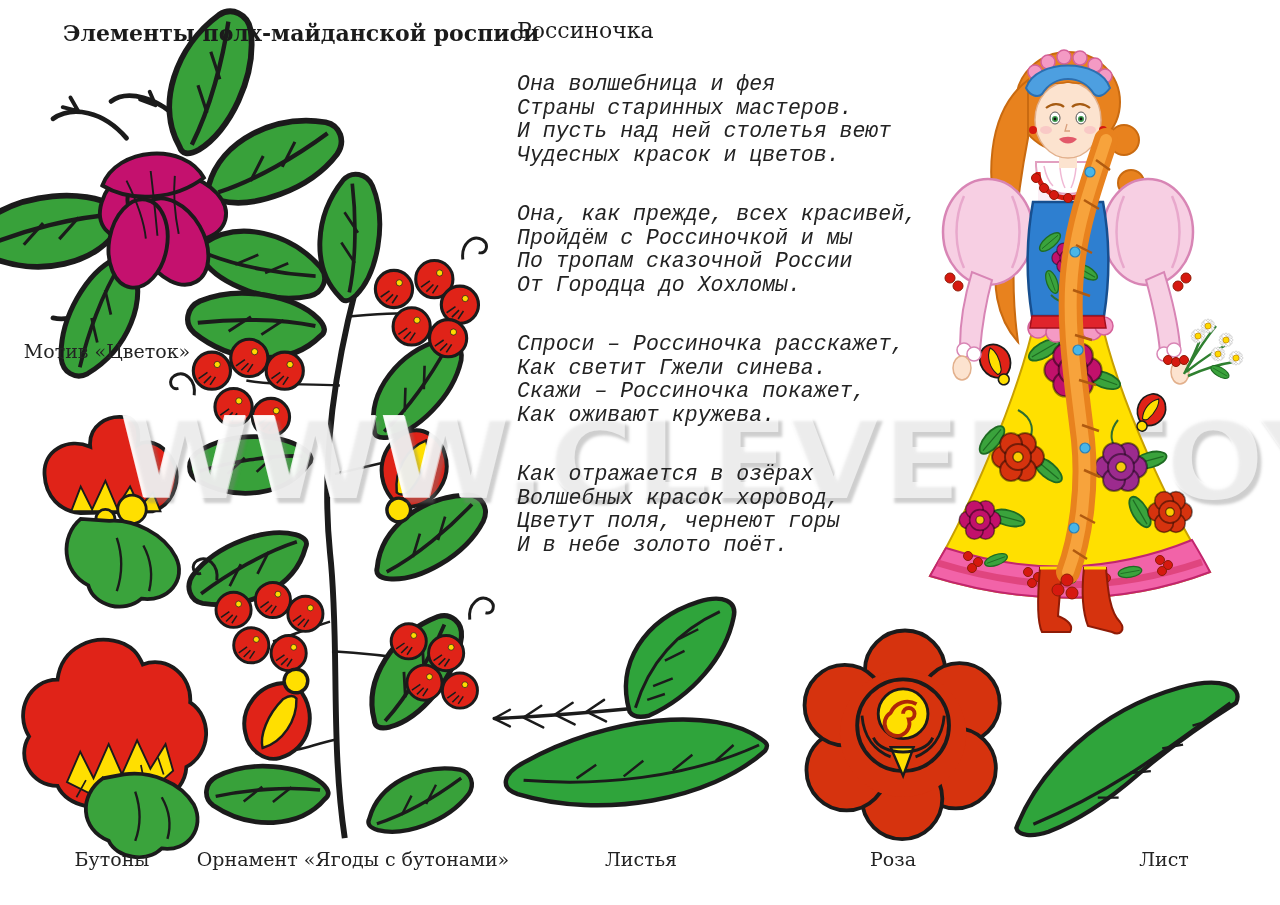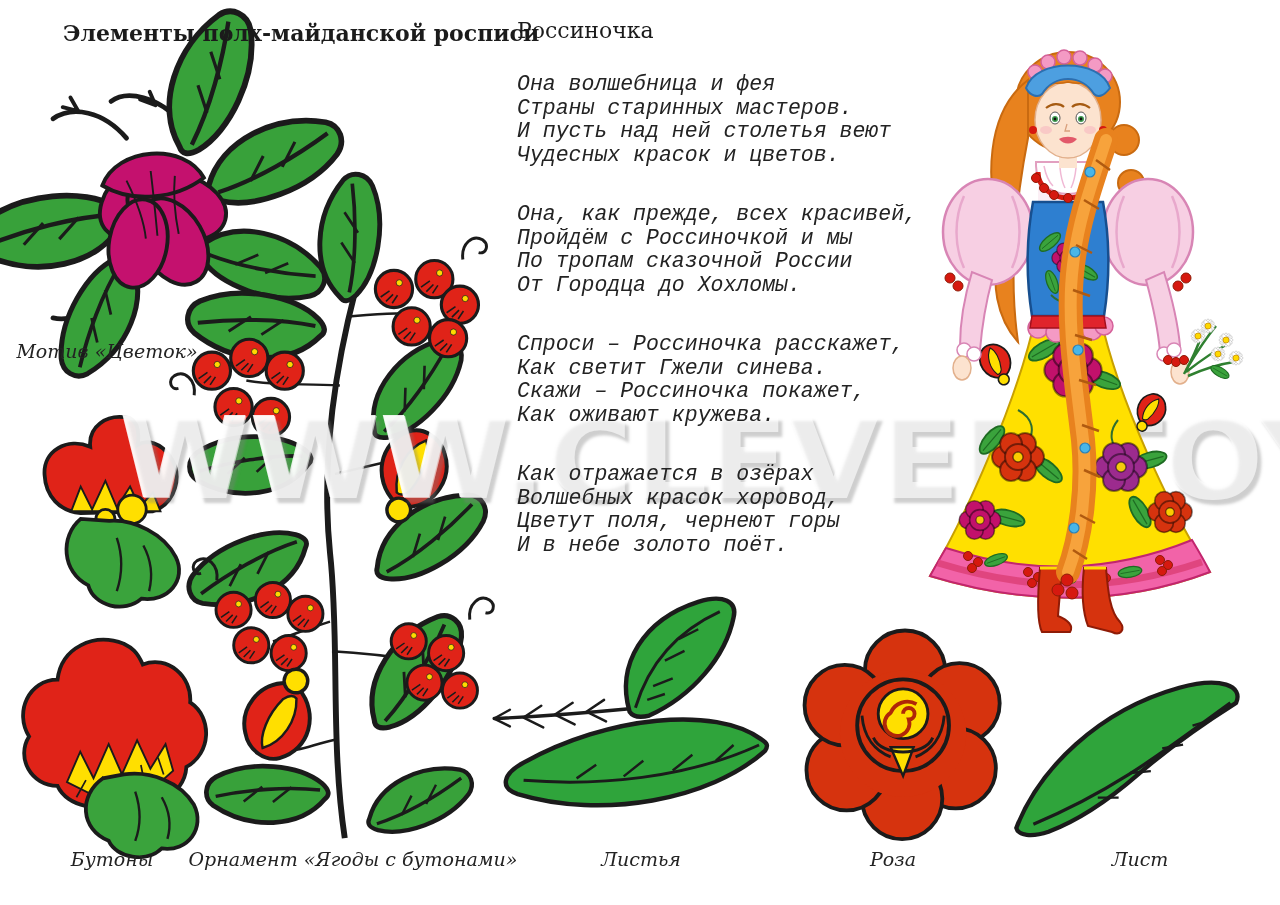--- a/index.html
+++ b/index.html
@@ -4,21 +4,21 @@
 <style>
   html,body{margin:0;padding:0;}
   body{width:1280px;height:905px;background:#ffffff;position:relative;overflow:hidden;
        font-family:"DejaVu Serif","Liberation Serif",serif;}
   .abs{position:absolute;}
   .page-title{left:63px;top:20px;font-size:22px;font-weight:bold;color:#1b1b1b;z-index:3;}
   .poem{left:517px;top:18px;z-index:3;}
   .poem-title{font-size:22px;font-weight:normal;color:#1b1b1b;margin-bottom:30px;}
   .stanza{margin-bottom:36px;}
   .poem-line{font-size:21.5px;line-height:23.5px;font-style:italic;color:#232323;white-space:nowrap;font-family:Liberation Mono, monospace;}
-  .caption{font-size:19px;color:#232323;transform:translateX(-50%);white-space:nowrap;z-index:3;font-style:italic;}
+  .caption{font-size:19px;color:#232323;transform:translateX(-50%);white-space:nowrap;z-index:3;}
   .watermark{left:120px;top:390px;z-index:2;font-family:"DejaVu Sans","Liberation Sans",sans-serif;
      font-weight:900;font-size:118px;letter-spacing:0px;white-space:nowrap;
      color:rgba(255,255,255,0.62);
      text-shadow:4px 5px 3px rgba(125,125,125,0.38),-1px -1px 0 rgba(255,255,255,0.9);
      transform:scaleY(0.95);pointer-events:none;}
   svg{overflow:visible;}
   .art{z-index:1;}
   .girl{z-index:4;}
 </style>
 </head>
@@ -201,21 +201,21 @@
   <path d="M113,103 a6,6 0 1,1 6,6 a13,13 0 1,1 -19,-7 a19,19 0 0,1 27,-9" fill="none" stroke="#B02708" stroke-width="4"></path>
   <path d="M82,128 C90,148 136,148 144,128 M70,105 C72,128 84,142 100,148 M156,105 C154,128 142,142 126,148" fill="none" stroke="#1b1b1b" stroke-width="3"></path>
 </svg>
 <div class="abs caption" style="left:893px;top:848px;">Роза</div>
 
 <svg class="abs art" style="left:1005px;top:665px;" width="250" height="180" viewBox="0 0 260 190">
   <path d="M10,172 C34,110 96,48 182,24 C226,12 250,22 242,40 C204,64 168,90 138,116 C108,142 76,164 44,176 C26,182 12,180 10,172 Z" fill="#2FA43B" stroke="#1b1b1b" stroke-width="4.5"></path>
   <path d="M236,40 C180,80 120,130 28,168" fill="none" stroke="#1b1b1b" stroke-width="3.5"></path>
   <path d="M96,140 L118,140 M130,114 L152,112 M164,88 L186,84 M196,64 L216,58" stroke="#1b1b1b" stroke-width="2.5" fill="none"></path>
 </svg>
-<div class="abs caption" style="left:1140px;top:848px;">Лист</div>
+<div class="abs caption" style="left:1164px;top:848px;">Лист</div>
 
 <div class="abs watermark">WWW.CLEVER-TOY</div>
 
 <svg class="abs girl" style="left:868px;top:20px;" width="400" height="640" viewBox="0 0 400 640">
 
   <g>
     <ellipse cx="200" cy="82" rx="52" ry="50" fill="#E8821E" stroke="#C96A10" stroke-width="2"></ellipse>
     <path d="M160,60 C118,92 116,160 134,222 C120,262 130,300 150,322 C140,252 148,180 160,118 Z" fill="#E8821E" stroke="#C96A10" stroke-width="2"></path>
     <circle cx="256" cy="120" r="15" fill="#E8821E" stroke="#C96A10" stroke-width="2"></circle>
     <circle cx="263" cy="163" r="13" fill="#E8821E" stroke="#C96A10" stroke-width="2"></circle>

